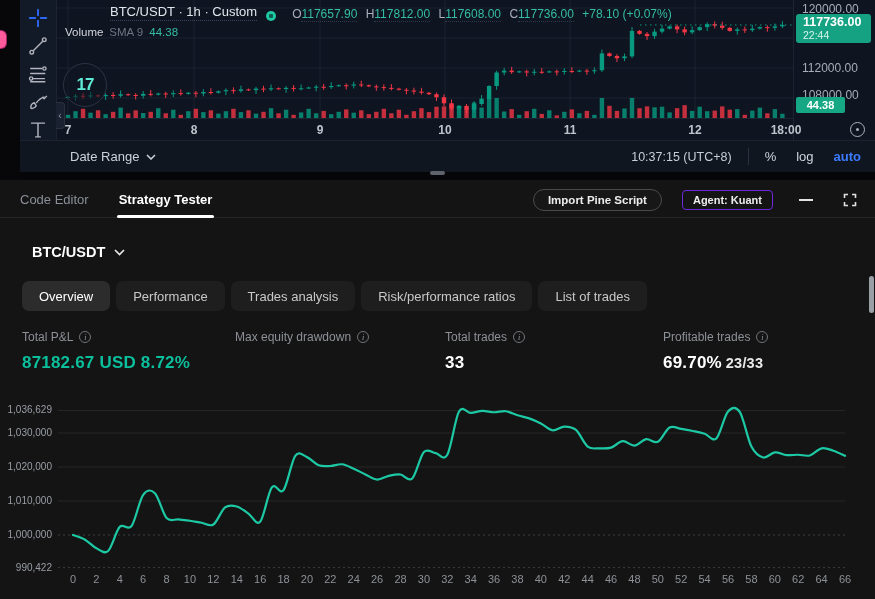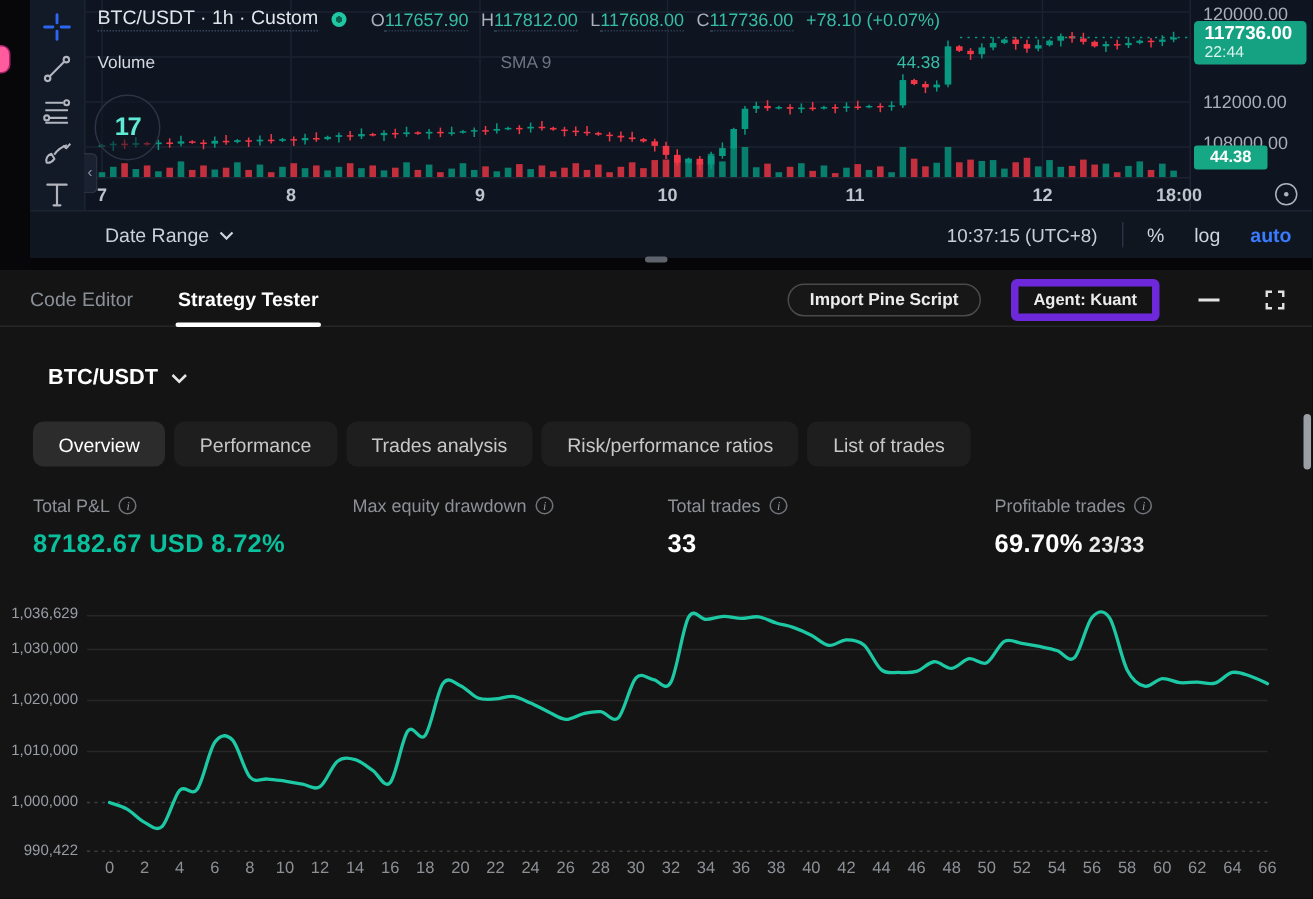--- a/index.html
+++ b/index.html
@@ -17,29 +17,29 @@
   .chart-section { position:absolute; left:20px; top:0; width:855px; height:172px; background:#0e1520; }
   .tv-toolbar { position:absolute; left:0; top:0; width:37px; height:172px; background:#121927; border-right:1px solid #1d2431;
     display:flex; flex-direction:column; align-items:center; padding-top:4px; }
   .tool-btn { width:30px; height:34px; display:flex; align-items:center; justify-content:center; cursor:pointer; }
   .tool-btn svg { display:block; }
 
   .tv-plot { position:absolute; left:37px; top:0; width:736px; height:118px; }
   .tv-plot svg { position:absolute; left:0; top:0; }
 
   .legend { position:absolute; left:8px; top:4px; z-index:4; white-space:nowrap; }
-  .legend-row1 { font-size:13px; color:#e2e5ec; display:flex; align-items:center; gap:5px; }
+  .legend-row1 { font-size:13px; color:#e2e5ec; display:flex; align-items:flex-end; gap:5px;margin-left:45px; }
   .legend-title { font-weight:500; border-bottom:1px dotted #39445c; padding-bottom:1px; }
   .status-dot { width:10px; height:10px; border-radius:50%; margin:0 6px 0 4px;
     background:radial-gradient(circle, #0a5f4e 0 29%, #1fc7a2 32%); }
   .ohlc { font-size:12px; }
   .ohlc .k { color:#aab0bc; margin-left:5px; }
   .ohlc .v { color:#35bda6; border-bottom:1px dotted #2c3a50; }
   .ohlc .chg { color:#35bda6; margin-left:5px; }
-  .legend-row2 { margin-top:15px; font-size:11.5px; display:flex; gap:6px; align-items:center;justify-content:space-between; }
+  .legend-row2 { margin-top:5px; font-size:11.5px; display:flex; gap:6px; align-items:center; }
   .legend-row2 .vol { color:#d4d8e0; font-weight:500; }
   .legend-row2 .sma { color:#6e7582; }
   .legend-row2 .smav { color:#35bda6; }
 
   .watermark { position:absolute; left:6px; top:63px; width:44px; height:44px; border-radius:50%;
     border:1.5px solid #2c3344; z-index:2; display:flex; align-items:center; justify-content:center;
     color:#5eead4; font-weight:bold; font-size:17px; letter-spacing:-1px; background:rgba(14,21,32,.55); }
   .collapse-tab { position:absolute; left:-1px; top:102px; width:9px; height:27px; background:#1a2130;
     border:1px solid #2a3140; border-left:none; border-radius:0 4px 4px 0; z-index:5;
     color:#8b93a6; font-size:10px; display:flex; align-items:center; justify-content:center; cursor:pointer; }
@@ -73,21 +73,21 @@
 
   
   .panel { position:absolute; left:0; top:180px; width:875px; height:481px; background:#141414; }
   .p-header { height:36px; margin-top:2px; display:flex; align-items:center; border-bottom:1px solid #262626; padding:0 14px 0 20px; }
   .tab { font-size:13px; cursor:pointer; }
   .tab-inactive { color:#8a8f98; }
   .tab-active { color:#fff; font-weight:700; margin-left:28px; position:relative; height:100%; display:flex; align-items:center; padding:0 2px; }
   .tab-active::after { content:""; position:absolute; left:0; right:0; bottom:-1px; height:3px; background:#fff; border-radius:2px; }
   .hdr-right { margin-left:auto; display:flex; align-items:center; gap:20px; }
   .btn-import { border:1px solid #4a4a4a; border-radius:14px; padding:4px 14px; font-size:11.5px; font-weight:700; color:#ececec; background:#171717; cursor:pointer; white-space:nowrap; }
-  .btn-agent { border:5px solid #6d28d9; border-radius:4px; padding:3px 10px; font-size:11px; font-weight:700; color:#ececec; background:#141414; cursor:pointer; white-space:nowrap; }
+  .btn-agent { border:1px solid #6d28d9; border-radius:4px; padding:3px 10px; font-size:11px; font-weight:700; color:#ececec; background:#141414; cursor:pointer; white-space:nowrap; }
   .btn-min { width:26px; height:20px; display:flex; align-items:center; justify-content:center; cursor:pointer; }
   .btn-min i { display:block; width:14px; height:2px; background:#e3e3e3; }
   .btn-expand { width:22px; height:20px; display:flex; align-items:center; justify-content:center; cursor:pointer; }
 
   .p-symbol { margin:26px 0 0 32px; display:flex; align-items:center; gap:9px; color:#fff; font-size:14.5px; font-weight:700; cursor:pointer; width:max-content; }
 
   .p-pills { margin:21px 0 0 22px; display:flex; gap:6px; }
   .pill { height:30px; padding:0 17px; display:flex; align-items:center; background:#1e1e1e; border-radius:7px;
     color:#c8c8c8; font-size:13px; cursor:pointer; white-space:nowrap; }
   .pill.active { background:#2c2c2c; color:#fff; }

